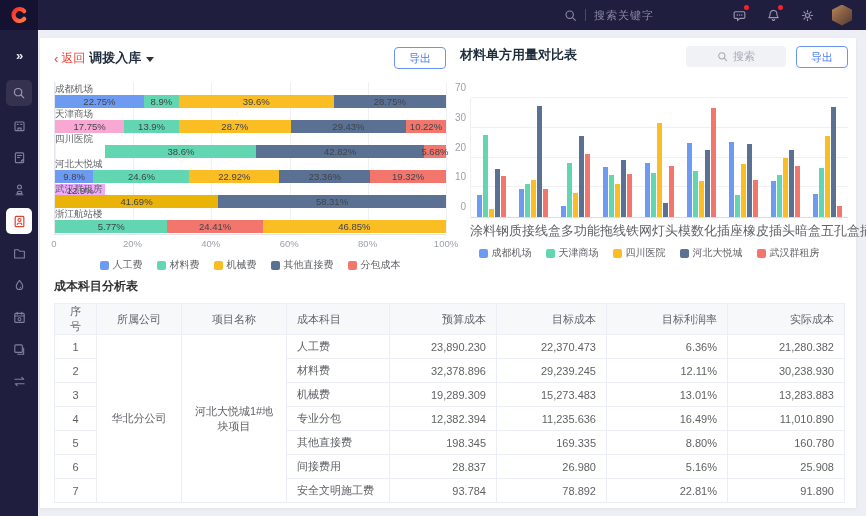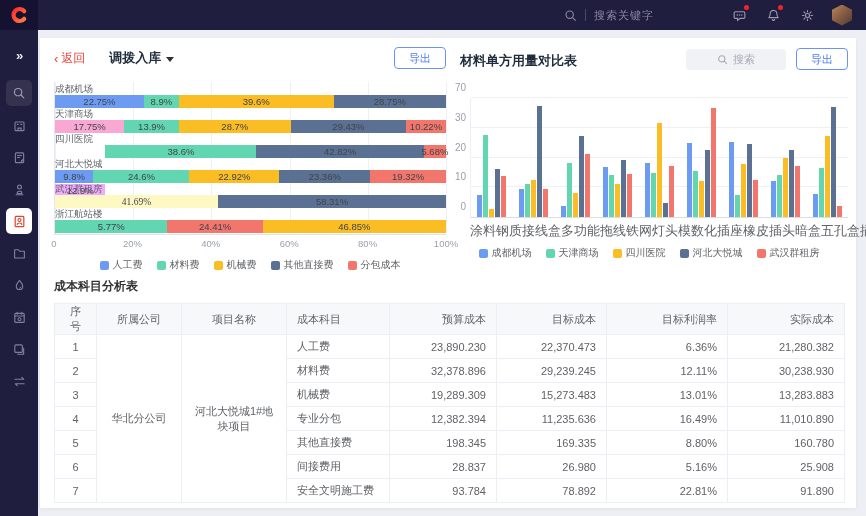--- a/index.html
+++ b/index.html
@@ -27,39 +27,39 @@
 
   
   .main { position: absolute; top: 30px; left: 38px; width: 828px; height: 486px; background: #edeff4; }
   .card { position: absolute; left: 2px; top: 8px; width: 816px; height: 470px; background: #ffffff; box-shadow: 0 1px 4px rgba(31,35,41,.06); }
 
   
   .left-panel { position: absolute; left: 14px; top: 8px; width: 392px; }
   .toolbar { display: flex; align-items: center; height: 24px; }
   .back { color: #f0443a; font-size: 12px; display: flex; align-items: center; gap: 3px; cursor: pointer; }
   .back-arrow { font-size: 13px; line-height: 1; }
-  .page-title { margin-left: 24px; font-size: 13px; font-weight: bold; color: #1f2d3d; display: flex; align-items: center; cursor: pointer; }
+  .page-title { margin-left: 4px; font-size: 13px; font-weight: bold; color: #1f2d3d; display: flex; align-items: center; cursor: pointer; }
   .caret { width: 0; height: 0; border-left: 4px solid transparent; border-right: 4px solid transparent; border-top: 5px solid #303133; margin-left: 5px; margin-top: 2px; }
   .btn-export { margin-left: auto; height: 22px; padding: 0 14px; background: #fff; border: 1px solid #6b93f7; color: #4a7af5; font-size: 11px; border-radius: 4px; cursor: pointer; font-family: inherit; }
 
   .hchart { position: relative; margin-top: 12px; }
   .hplot { position: relative; border-left: 1px solid #e4e7ee; border-bottom: 1px solid #dfe3ea; padding-top: 2px; }
   .hgridline { position: absolute; top: 0; bottom: 0; width: 1px; background: #eef0f4; }
   .hrow-label { font-size: 9.5px; color: #606266; height: 10px; line-height: 10px; margin-bottom: 1px; position: relative; }
   .hbar { display: flex; height: 13px; margin-bottom: 1px; position: relative; }
   .hseg { height: 100%; display: flex; align-items: center; justify-content: center; font-size: 9.5px; color: #40434a; white-space: nowrap; overflow: visible; }
   .hxaxis { position: relative; height: 14px; margin-top: 3px; }
   .hxaxis span { position: absolute; transform: translateX(-50%); font-size: 9.5px; color: #9aa0ab; top: 0; }
   .legend { display: flex; justify-content: center; gap: 14px; margin-top: 6px; }
   .legend-item { display: flex; align-items: center; gap: 4px; font-size: 10px; color: #606266; cursor: pointer; white-space: nowrap; }
   .legend-swatch { width: 9px; height: 9px; border-radius: 2px; flex: none; }
 
   
   .right-panel { position: absolute; left: 410px; top: 8px; width: 398px; }
-  .rp-head { display: flex; align-items: flex-end; height: 24px; gap: 10px; }
+  .rp-head { display: flex; align-items: flex-start; height: 24px; gap: 10px; }
   .rp-title { font-size: 13px; font-weight: bold; color: #1f2d3d; margin-left: 10px; }
   .rp-search { margin-left: auto; width: 100px; height: 21px; background: #f0f2f6; border-radius: 4px; display: flex; align-items: center; justify-content: center; gap: 5px; color: #a7abb5; font-size: 11px; cursor: text; }
   .rp-head .btn-export { margin-left: 0; }
   .vchart { position: relative; margin-top: 8px; }
   .vplot { position: relative; margin-left: 20px; height: 120px; margin-top: 28px; border-bottom: 1px solid #d9dde4; border-left: 1px solid #eef0f4; display: flex; align-items: flex-end; }
   .vgridline { position: absolute; left: 0; right: 0; height: 1px; background: #eef0f4; }
   .ytick { position: absolute; right: 100%; margin-right: 5px; transform: translateY(-50%); font-size: 10px; color: #9aa0ab; }
   .vgroup { flex: 1; display: flex; align-items: flex-end; justify-content: center; gap: 1px; height: 100%; position: relative; z-index: 1; }
   .vbar { width: 5px; border-radius: 0; }
   .vxlabels { display: flex; margin-left: 20px; margin-top: 4px; }
@@ -236,21 +236,21 @@
             <div class="hrow-label">河北大悦城</div>
             <div class="hbar">
               <div class="hseg" style="width: 9.8%; background: rgb(110, 155, 242);">9.8%</div>
               <div class="hseg" style="width: 24.6%; background: rgb(98, 214, 176);">24.6%</div>
               <div class="hseg" style="width: 22.92%; background: rgb(250, 189, 36);">22.92%</div>
               <div class="hseg" style="width: 23.36%; background: rgb(90, 113, 147);">23.36%</div>
               <div class="hseg" style="width: 19.32%; background: rgb(243, 118, 109);">19.32%</div>
             </div>
             <div class="hrow-label">武汉群租房</div>
             <div class="hbar">
-              <div class="hseg" style="width: 41.69%; background: #fef9c3; font-family: Liberation Serif, serif;">41.69%</div>
+              <div class="hseg" style="width: 41.69%; background: #eab308;">41.69%</div>
               <div class="hseg" style="width: 58.31%; background: rgb(90, 113, 147);">58.31%</div>
             </div>
             <div class="hrow-label">浙江航站楼</div>
             <div class="hbar">
               <div class="hseg" style="width: 28.74%; background: rgb(98, 214, 176);">5.77%</div>
               <div class="hseg" style="width: 24.41%; background: rgb(243, 118, 109);">24.41%</div>
               <div class="hseg" style="width: 46.85%; background: rgb(250, 189, 36);">46.85%</div>
             </div>
           </div>
         <div class="hxaxis" id="hxaxis">

